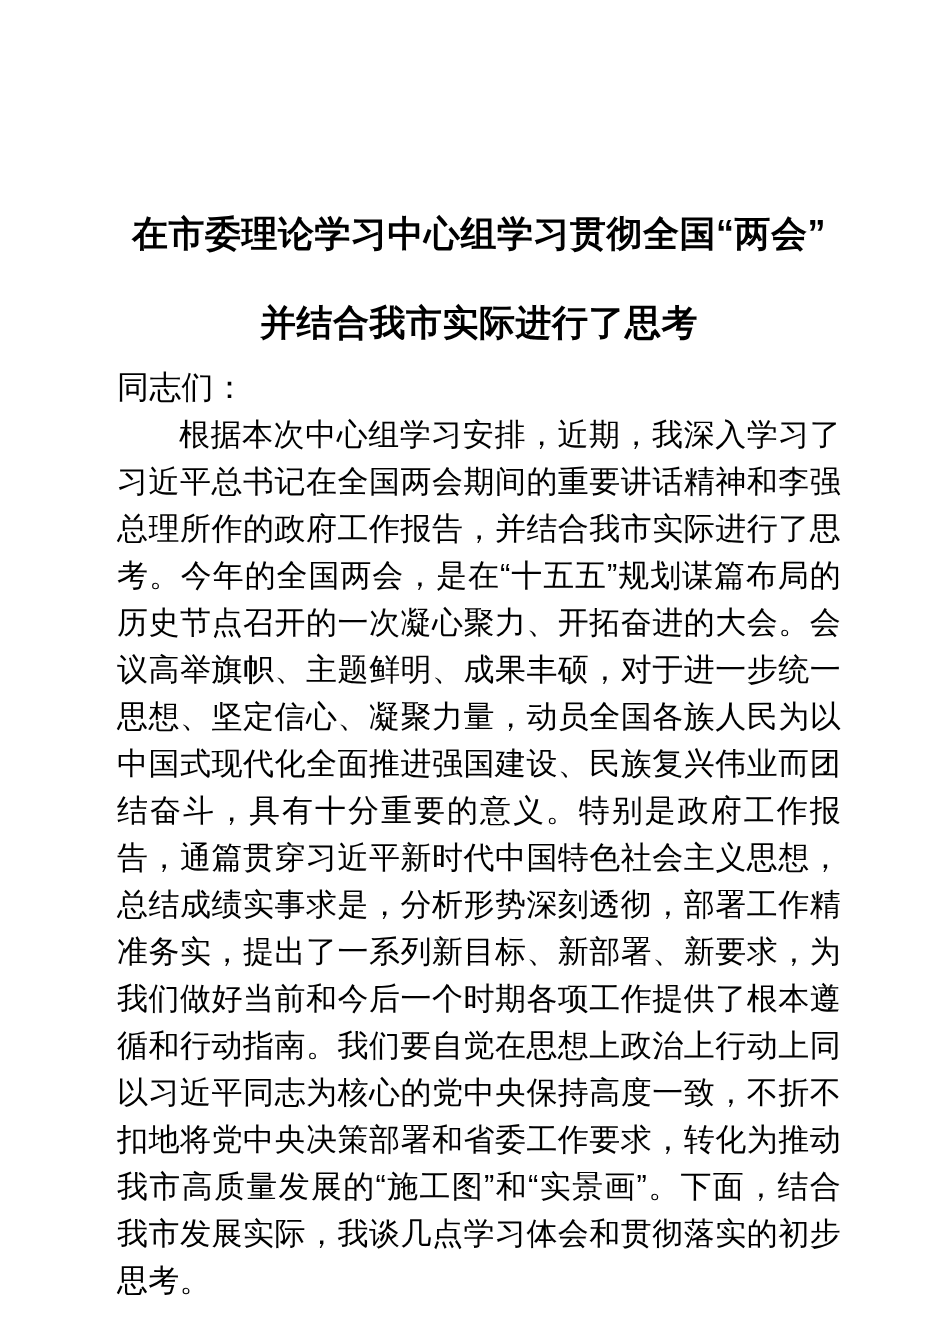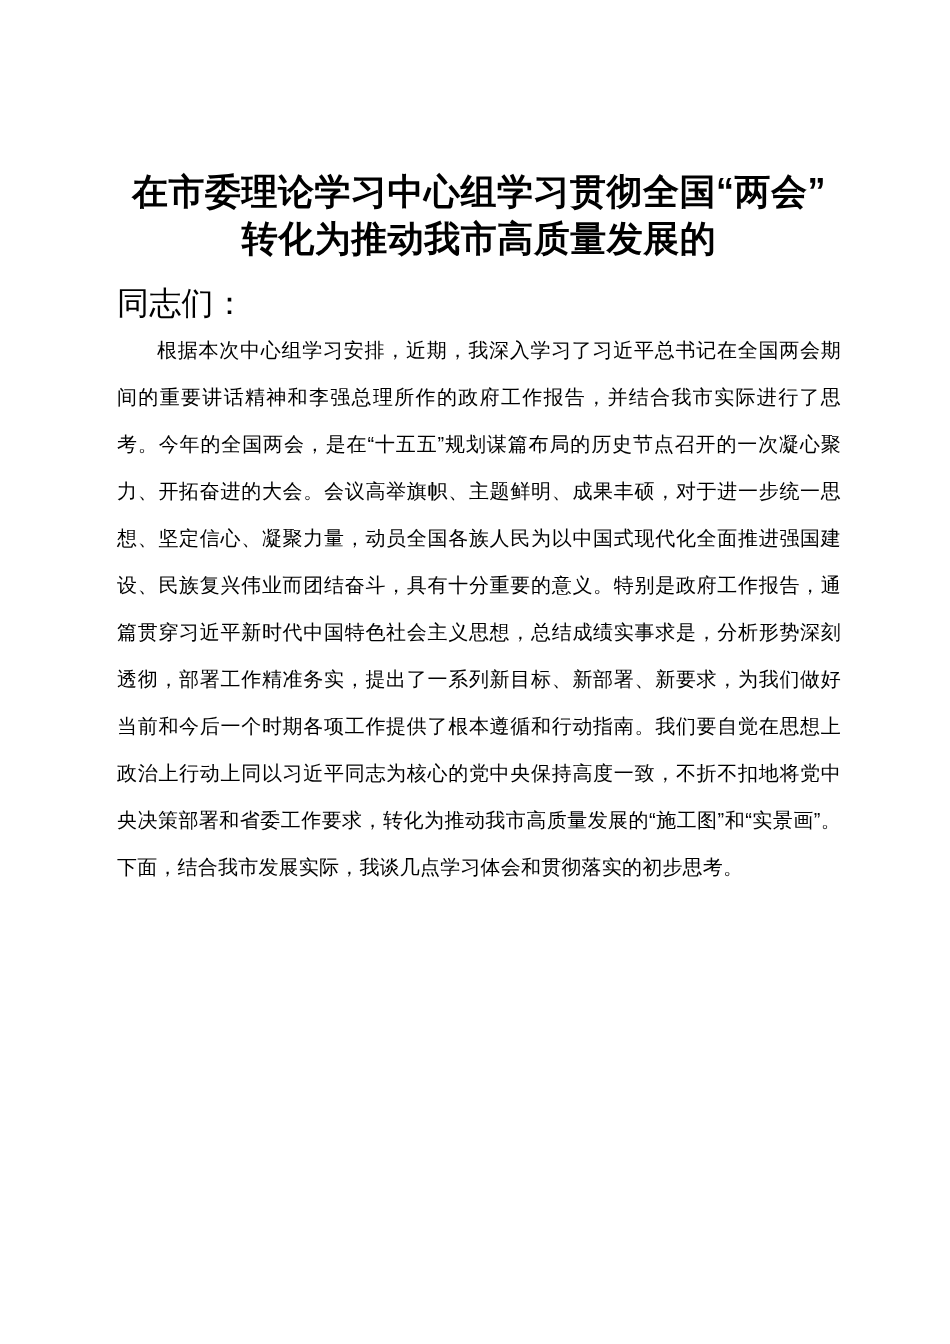--- a/index.html
+++ b/index.html
@@ -30,49 +30,50 @@
     font-size: 36px;
     font-weight: bold;
     line-height: 47px;
     text-align: center;
     letter-spacing: 0.5px;
     margin: 0 0 18px 0;
     word-break: break-all;
   }
   .doc-title .tline {
     display: block;
+    margin-top: 42px;
   }
   .salutation {
     font-size: 32px;
     line-height: 47px;
     margin: 0;
     text-align: left;
     letter-spacing: 0.2px;
   }
   .para {
-    font-size: 20px;
+    font-size: 31px;
     line-height: 47px;
     margin: 0;
     text-align: justify;
     text-align-last: left;
     text-justify: inter-character;
     text-indent: 2em;
     letter-spacing: 0.2px;
     word-break: break-all;
   }
 </style>
 </head>
 <body>
 
 <div class="page">
   <div class="doc-body">
 
     <h1 class="doc-title">
       <span class="tline">在市委理论学习中心组学习贯彻全国“两会”</span>
-      <span class="tline">转化为推动我市高质量发展的</span>
+      <span class="tline">并结合我市实际进行了思考</span>
     </h1>
 
     <p class="salutation">同志们：</p>
 
     <p class="para">根据本次中心组学习安排，近期，我深入学习了习近平总书记在全国两会期间的重要讲话精神和李强总理所作的政府工作报告，并结合我市实际进行了思考。今年的全国两会，是在“十五五”规划谋篇布局的历史节点召开的一次凝心聚力、开拓奋进的大会。会议高举旗帜、主题鲜明、成果丰硕，对于进一步统一思想、坚定信心、凝聚力量，动员全国各族人民为以中国式现代化全面推进强国建设、民族复兴伟业而团结奋斗，具有十分重要的意义。特别是政府工作报告，通篇贯穿习近平新时代中国特色社会主义思想，总结成绩实事求是，分析形势深刻透彻，部署工作精准务实，提出了一系列新目标、新部署、新要求，为我们做好当前和今后一个时期各项工作提供了根本遵循和行动指南。我们要自觉在思想上政治上行动上同以习近平同志为核心的党中央保持高度一致，不折不扣地将党中央决策部署和省委工作要求，转化为推动我市高质量发展的“施工图”和“实景画”。下面，结合我市发展实际，我谈几点学习体会和贯彻落实的初步思考。</p>
 
   </div>
 </div>
 
 </body></html>

